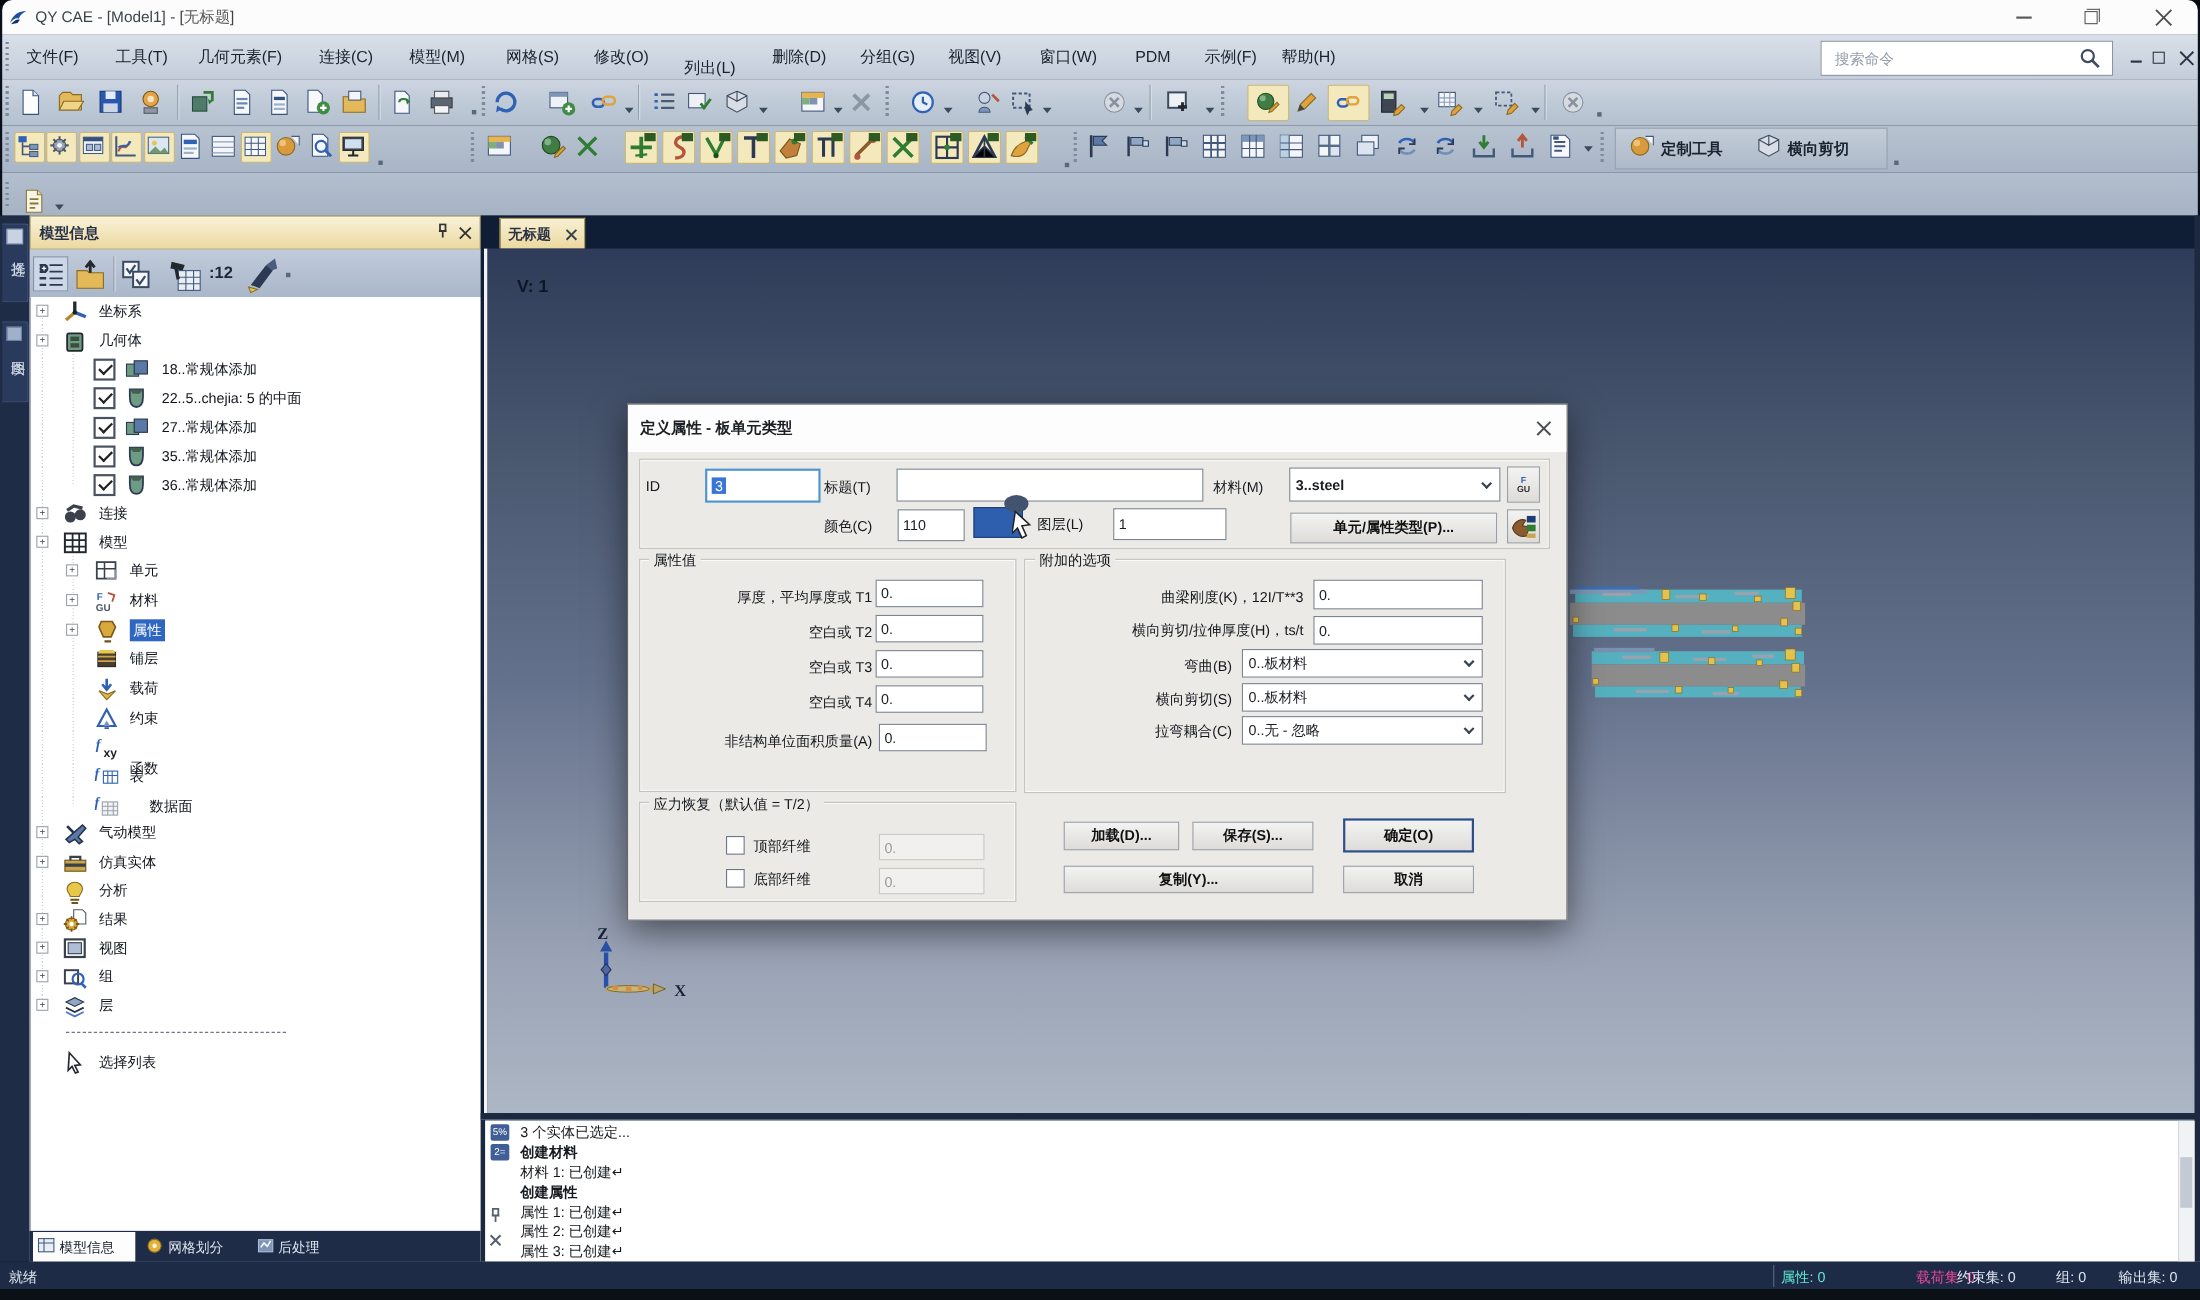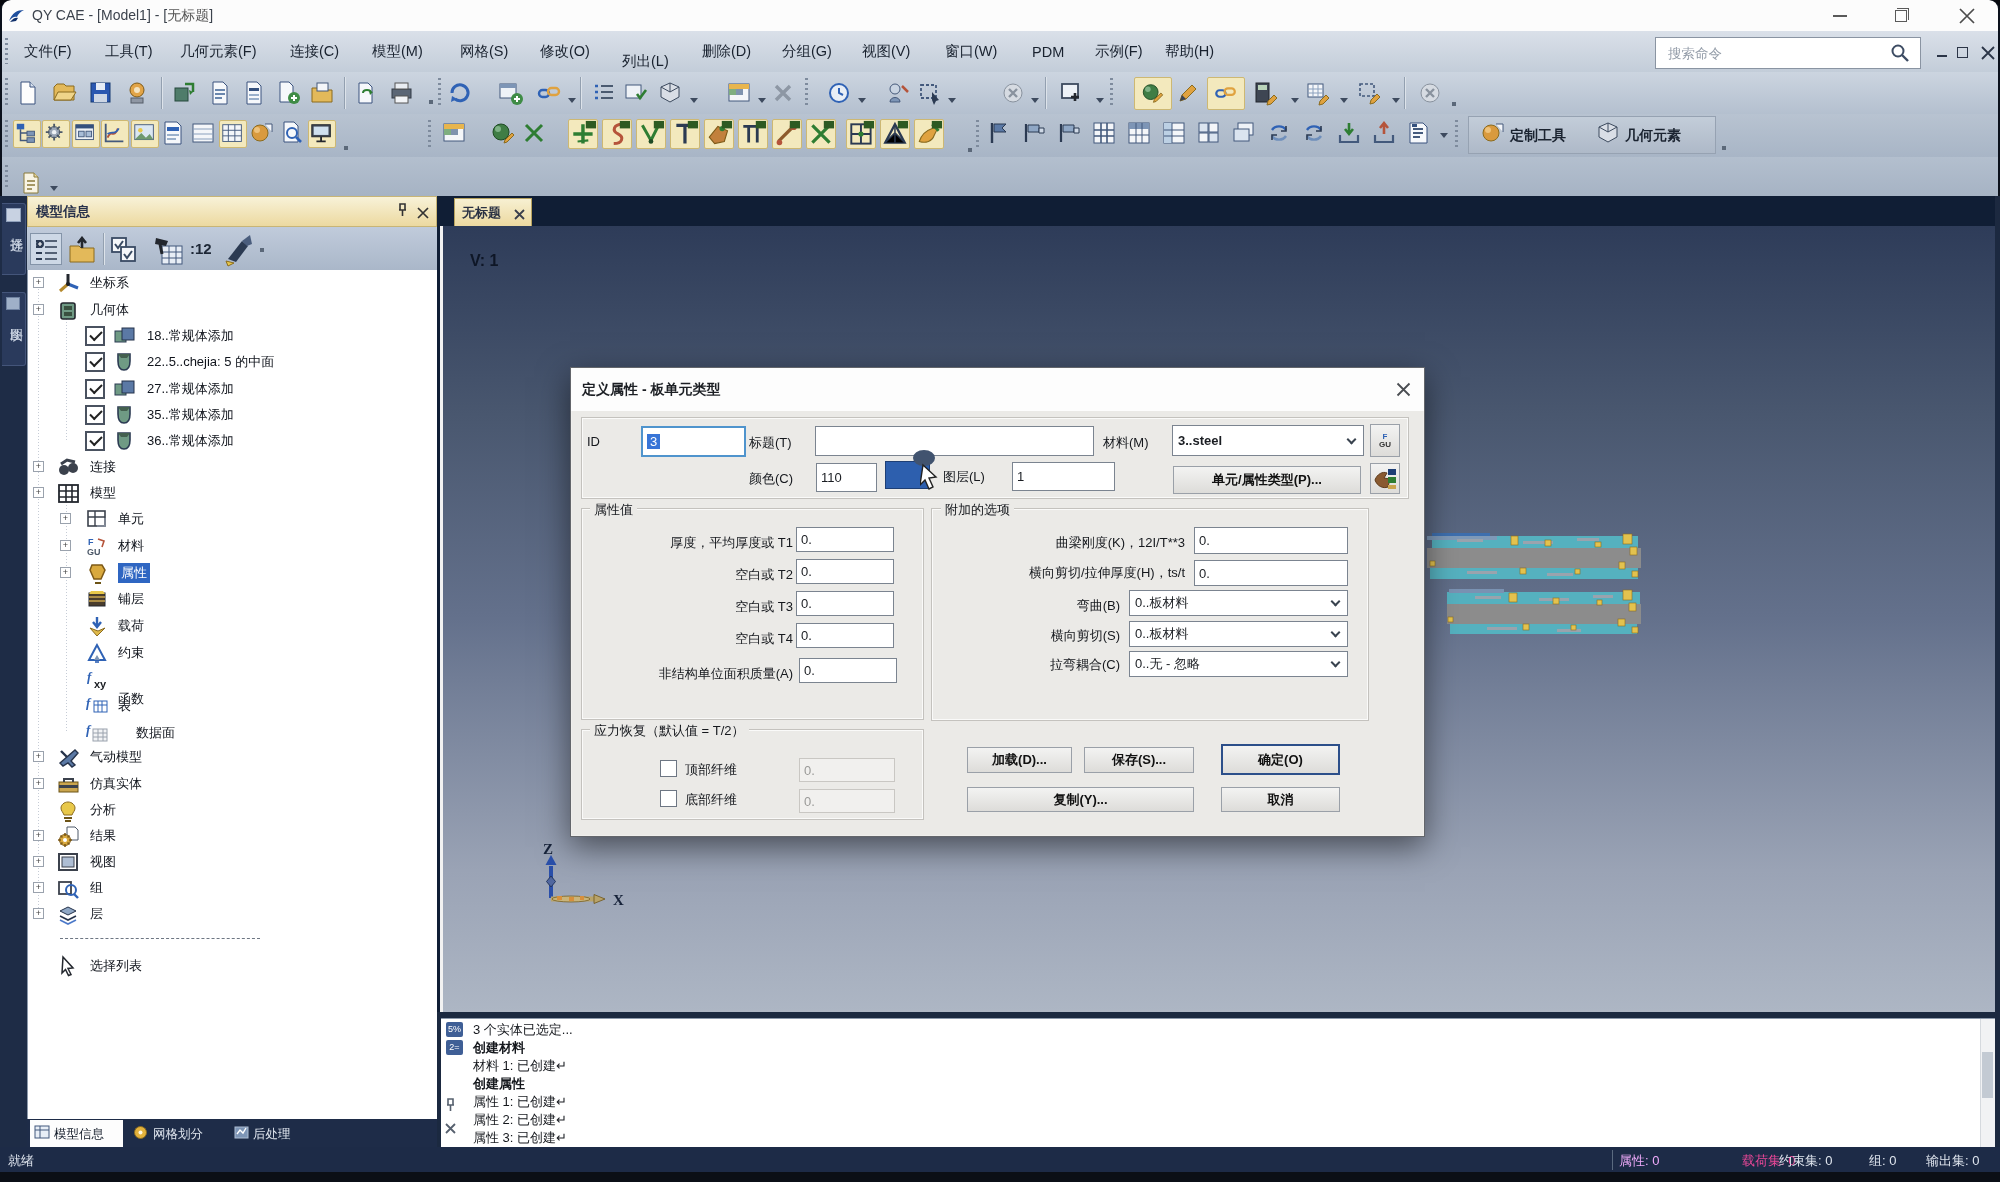--- a/index.html
+++ b/index.html
@@ -591,21 +591,21 @@
         <path d="M16 4h7v8" fill="#f4f6f9" stroke="#45597a"></path>
       </svg>
     </div>
 <div class="abs" style="left:1510px;top:127px;font-size:14px;font-weight:700;color:#1a2330">定制工具</div>
 <div class="ic" style="left:1595px;top:120px;width:26px;height:26px;">
       <svg width="26" height="26" viewBox="0 0 26 26">
         <path d="M13 3l9 4v10l-9 5-9-5V7z" fill="#d9dee6" stroke="#3c4a5e"></path>
         <path d="M13 3v9l9-5M13 12L4 7" fill="none" stroke="#3c4a5e"></path>
       </svg>
     </div>
-<div class="abs" style="left:1625px;top:127px;font-size:14px;font-weight:700;color:#1a2330">几何元素</div>
+<div class="abs" style="left:1625px;top:127px;font-size:14px;font-weight:700;color:#1a2330">横向剪切</div>
 <div class="abs" style="left:1722px;top:146px;width:4px;height:4px;background:#5b6879"></div>
 <div class="abs" style="left:2px;top:157px;width:1996px;height:39px;background:linear-gradient(#b3bfce,#a6b3c4)"></div>
 <div class="grip" style="left:5px;top:165px;height:24px"></div>
 <div class="ic" style="left:18px;top:170px;width:24px;height:24px;">
       <svg width="24" height="24" viewBox="0 0 24 24">
         <path d="M6 3h10l4 4v16H6z" fill="#f8f4e4" stroke="#8a7a3a"></path>
         <path d="M16 3v4h4" fill="#ead9a0" stroke="#8a7a3a"></path>
         <path d="M9 11h8M9 15h8M9 19h5" stroke="#8a7a3a" stroke-width="1.6"></path>
       </svg>
     </div>
@@ -927,21 +927,21 @@
 <div class="abs" style="left:473px;top:1129px;font-size:13px;font-weight:400;color:#15181d">属性 3: 已创建↵</div>
 <div class="abs" style="left:1983px;top:1024px;width:0;height:0;border-left:5px solid transparent;border-right:5px solid transparent;border-bottom:6px solid #5b6879"></div>
 <div class="abs" style="left:1983px;top:1136px;width:0;height:0;border-left:5px solid transparent;border-right:5px solid transparent;border-top:6px solid #5b6879"></div>
 <div class="abs" style="left:437px;top:1018px;width:4px;height:129px;background:#1b2940"></div>
 <div class="abs" style="left:1995px;top:196px;width:5px;height:951px;background:#1c2940"></div>
 <div class="abs" style="left:1980px;top:1019px;width:15px;height:128px;background:#f1f2f4;border-left:1px solid #d5d9de"></div>
 <div class="abs" style="left:1982px;top:1052px;width:11px;height:46px;background:#c3cad3"></div>
 <div class="abs" style="left:0px;top:1147px;width:2000px;height:25px;background:#1d2b47"></div>
 <div class="abs" style="left:8px;top:1152px;font-size:13px;color:#dfe5ee">就绪</div>
 <div class="abs" style="left:1612px;top:1150px;width:1px;height:20px;background:#5a6a7f"></div>
-<div class="abs" style="left:1619px;top:1152px;font-size:13px;color:#f0abfc">属性: 0</div>
+<div class="abs" style="left:1619px;top:1152px;font-size:13px;color:#5eead4">属性: 0</div>
 <div class="abs" style="left:1742px;top:1152px;font-size:13px;color:#ec4899">载荷集: 0</div>
 <div class="abs" style="left:1779px;top:1152px;font-size:13px;color:#dfe5ee">约束集: 0</div>
 <div class="abs" style="left:1869px;top:1152px;font-size:13px;color:#dfe5ee">组: 0</div>
 <div class="abs" style="left:1926px;top:1152px;font-size:13px;color:#dfe5ee">输出集: 0</div>
 <div class="abs" style="left:0px;top:1172px;width:2000px;height:10px;background:#0b0f16"></div>
 <div class="abs" style="left:570px;top:367px;width:855px;height:470px;background:#ebeae7;border:1px solid #63666b;box-shadow:0 10px 30px rgba(0,0,0,.5),0 0 0 1px rgba(255,255,255,.25) inset"></div>
 <div class="abs" style="left:571px;top:368px;width:853px;height:43px;background:#fdfdfd"></div>
 <div class="abs" style="left:582px;top:381px;font-size:14px;font-weight:600;color:#1c1f24">定义属性 - 板单元类型</div>
 <div class="abs" style="left:1396px;top:382px"><svg width="15" height="15" viewBox="0 0 15 15">
         <path d="M1.5 1.5l12 12M13.5 1.5l-12 12" stroke="#4a4d52" stroke-width="1.8"></path>

